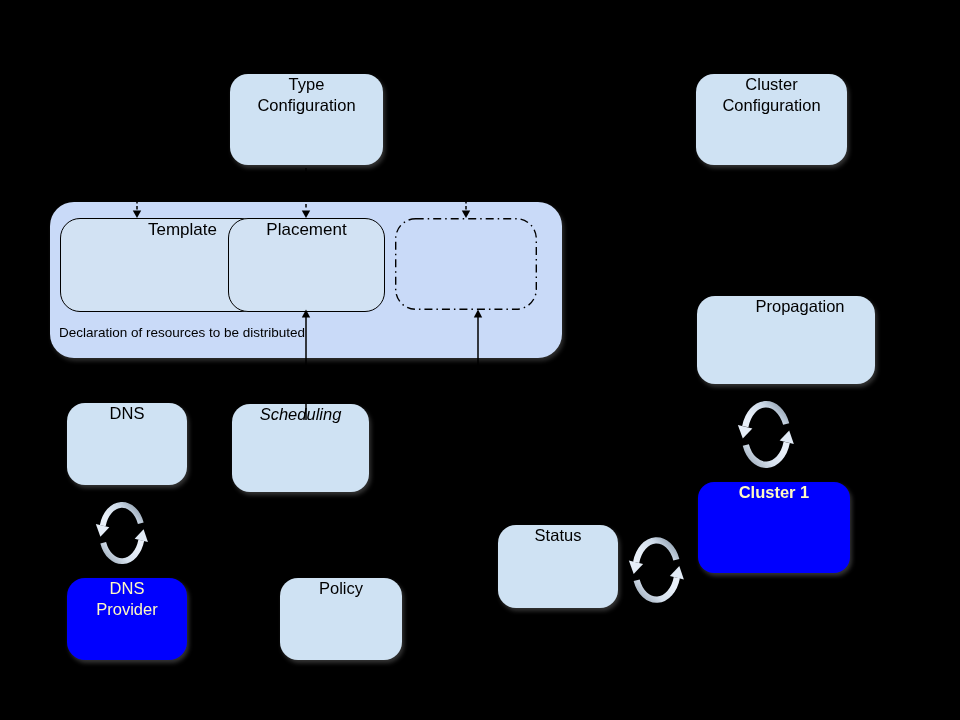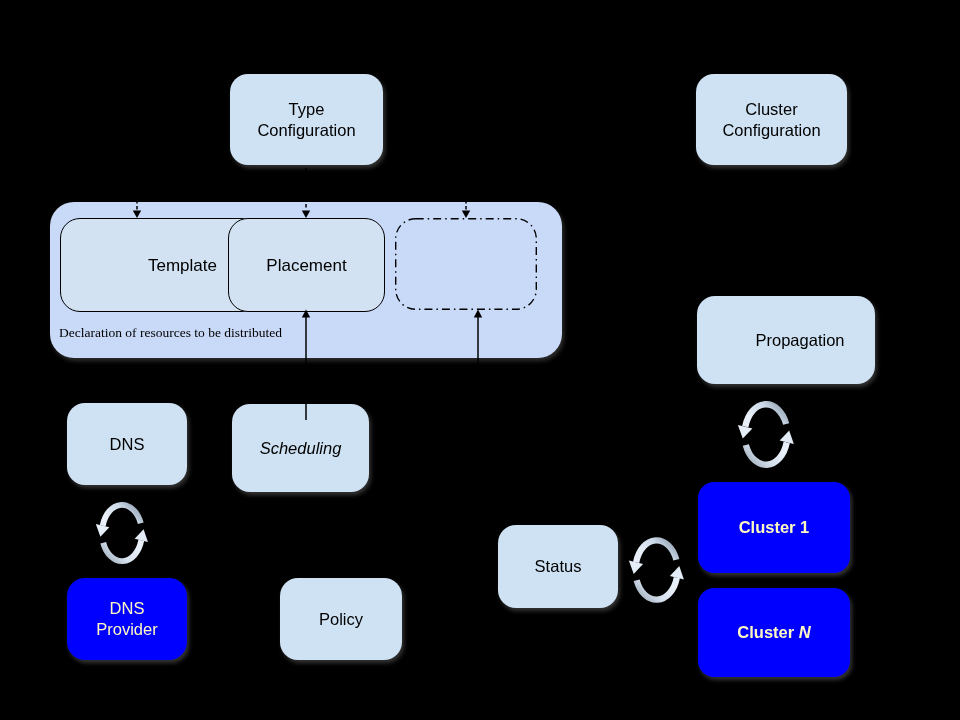--- a/index.html
+++ b/index.html
@@ -1,35 +1,35 @@
 <!DOCTYPE html>
 <html><head>
 <meta charset="utf-8">
 <style>
   html,body{margin:0;padding:0;background:#000;}
   .canvas{
     position:relative;width:960px;height:720px;background:#000000;overflow:hidden;
     font-family:"Liberation Sans","DejaVu Sans",sans-serif;color:#000;
   }
   .node{
-    position:absolute;display:flex;flex-direction:column;align-items:center;justify-content:center;
+    position:absolute;display:flex;flex-direction:column;align-items:center;
     text-align:center;background:#cfe2f3;border-radius:18px;font-size:16.5px;line-height:21px;
     box-shadow:2px 3px 4px rgba(150,150,150,0.35);
   }
   .node.blue{background:#0000ff;color:#fef9c3;}
   .node.bold{font-weight:bold;}
   .container-box{
     position:absolute;left:50px;top:202px;width:512px;height:156px;
     background:#c9daf8;border-radius:24px;box-shadow:2px 3px 4px rgba(150,150,150,0.3);
   }
   .inner{background:#d2e2f3;border:1.4px solid #000;border-radius:20px;box-shadow:none;font-size:17px;}
   .inner.no-border{border:none;}
   .sub{font-size:13px;line-height:16px;}
   .caption{
-    position:absolute;left:9px;top:123px;font-size:13.5px;line-height:16px;white-space:nowrap;font-family:Liberation Serif, serif;
+    position:absolute;left:9px;top:123px;font-size:13.5px;line-height:16px;white-space:nowrap;
   }
   svg.overlay{position:absolute;left:0;top:0;width:960px;height:720px;pointer-events:none;}
   svg.sync{position:absolute;}
   .hidden-defs{position:absolute;width:0;height:0;overflow:hidden;}
   
   #type-config{left:230px;top:74px;width:153px;height:91px;}
   #cluster-config{left:696px;top:74px;width:151px;height:91px;}
   #template{left:10px;top:16px;width:155px;height:92px;padding-left:44px;}
   #placement{left:178px;top:16px;width:155px;height:92px;}
   #overrides{left:345px;top:16px;width:142px;height:92px;}
@@ -106,23 +106,20 @@
 
   <div class="node" id="status">
     <span>Status</span>
   </div>
   <div class="node" id="propagation">
     <span>Propagation</span>
   </div>
   <div class="node blue bold" id="cluster-1">
     <span>Cluster 1</span>
   </div>
-  <div class="node blue bold" id="cluster-n">
-    <span><span>Cluster </span><i>N</i></span>
-  </div>
 
   <svg class="sync" id="sync-dns" viewBox="0 0 100 132">
     <use href="#sync-shape"></use>
   </svg>
   <svg class="sync" id="sync-prop" viewBox="0 0 100 132">
     <use href="#sync-shape"></use>
   </svg>
   <svg class="sync" id="sync-status" viewBox="0 0 100 132">
     <use href="#sync-shape"></use>
   </svg>

